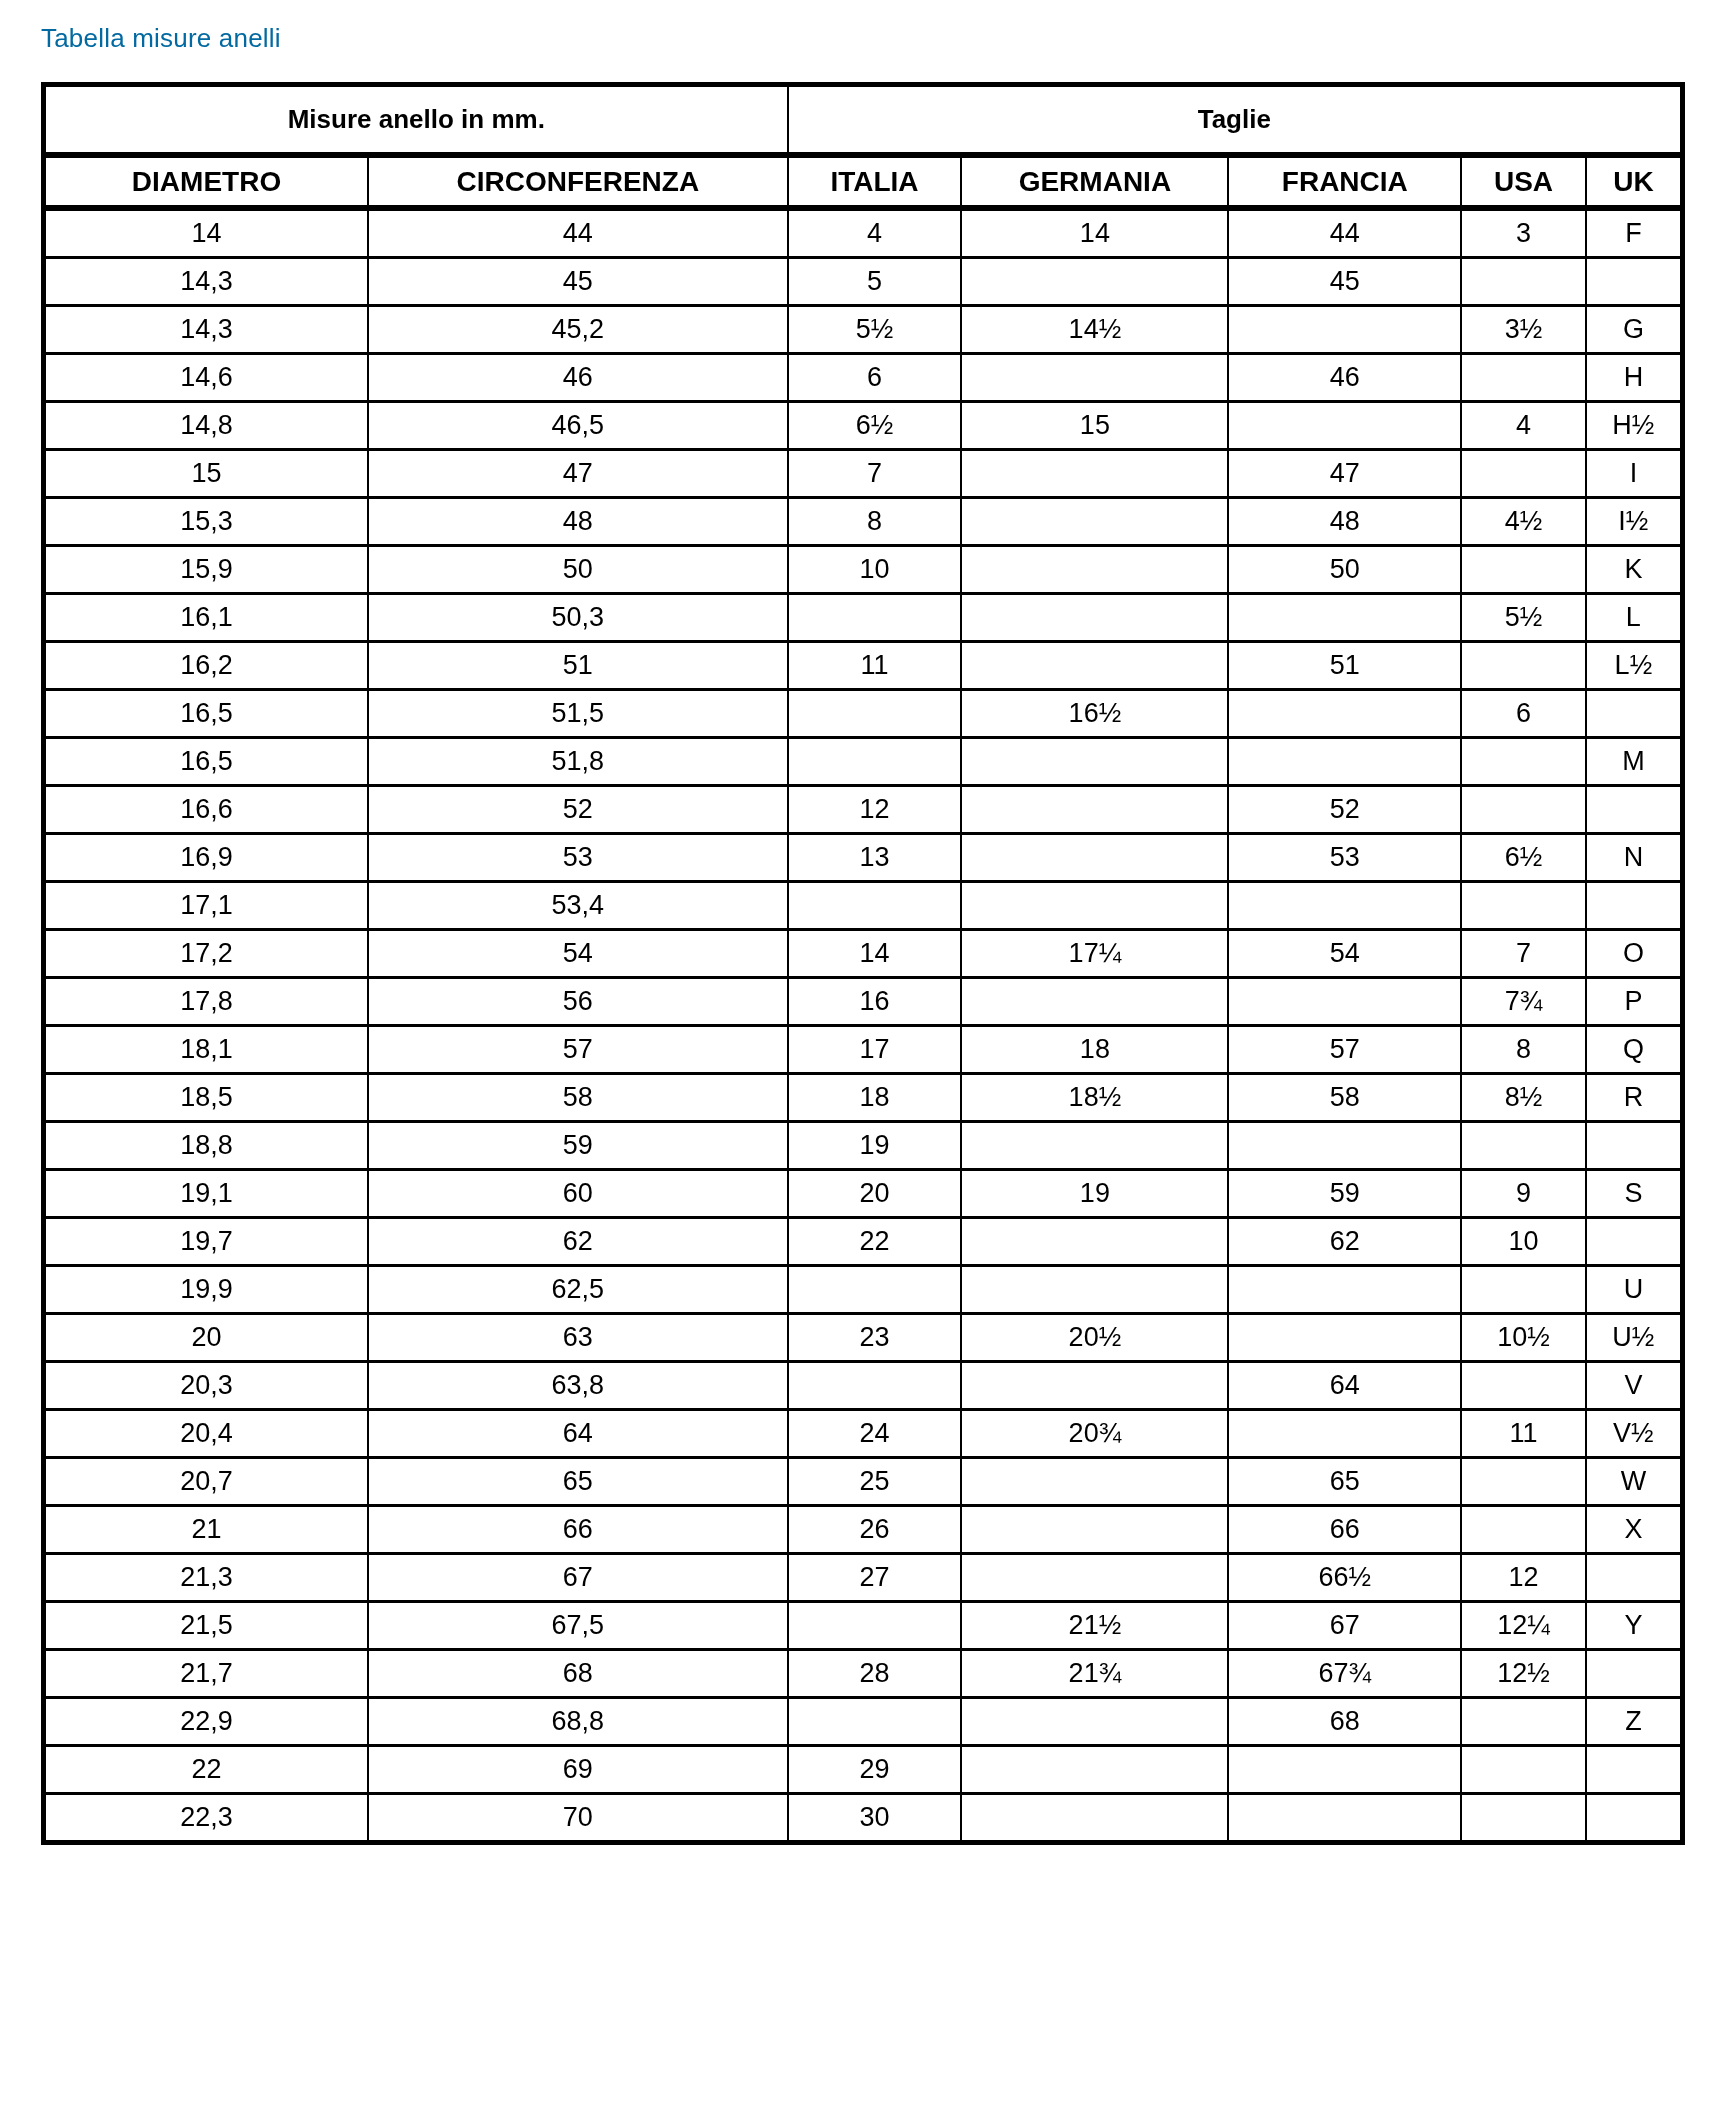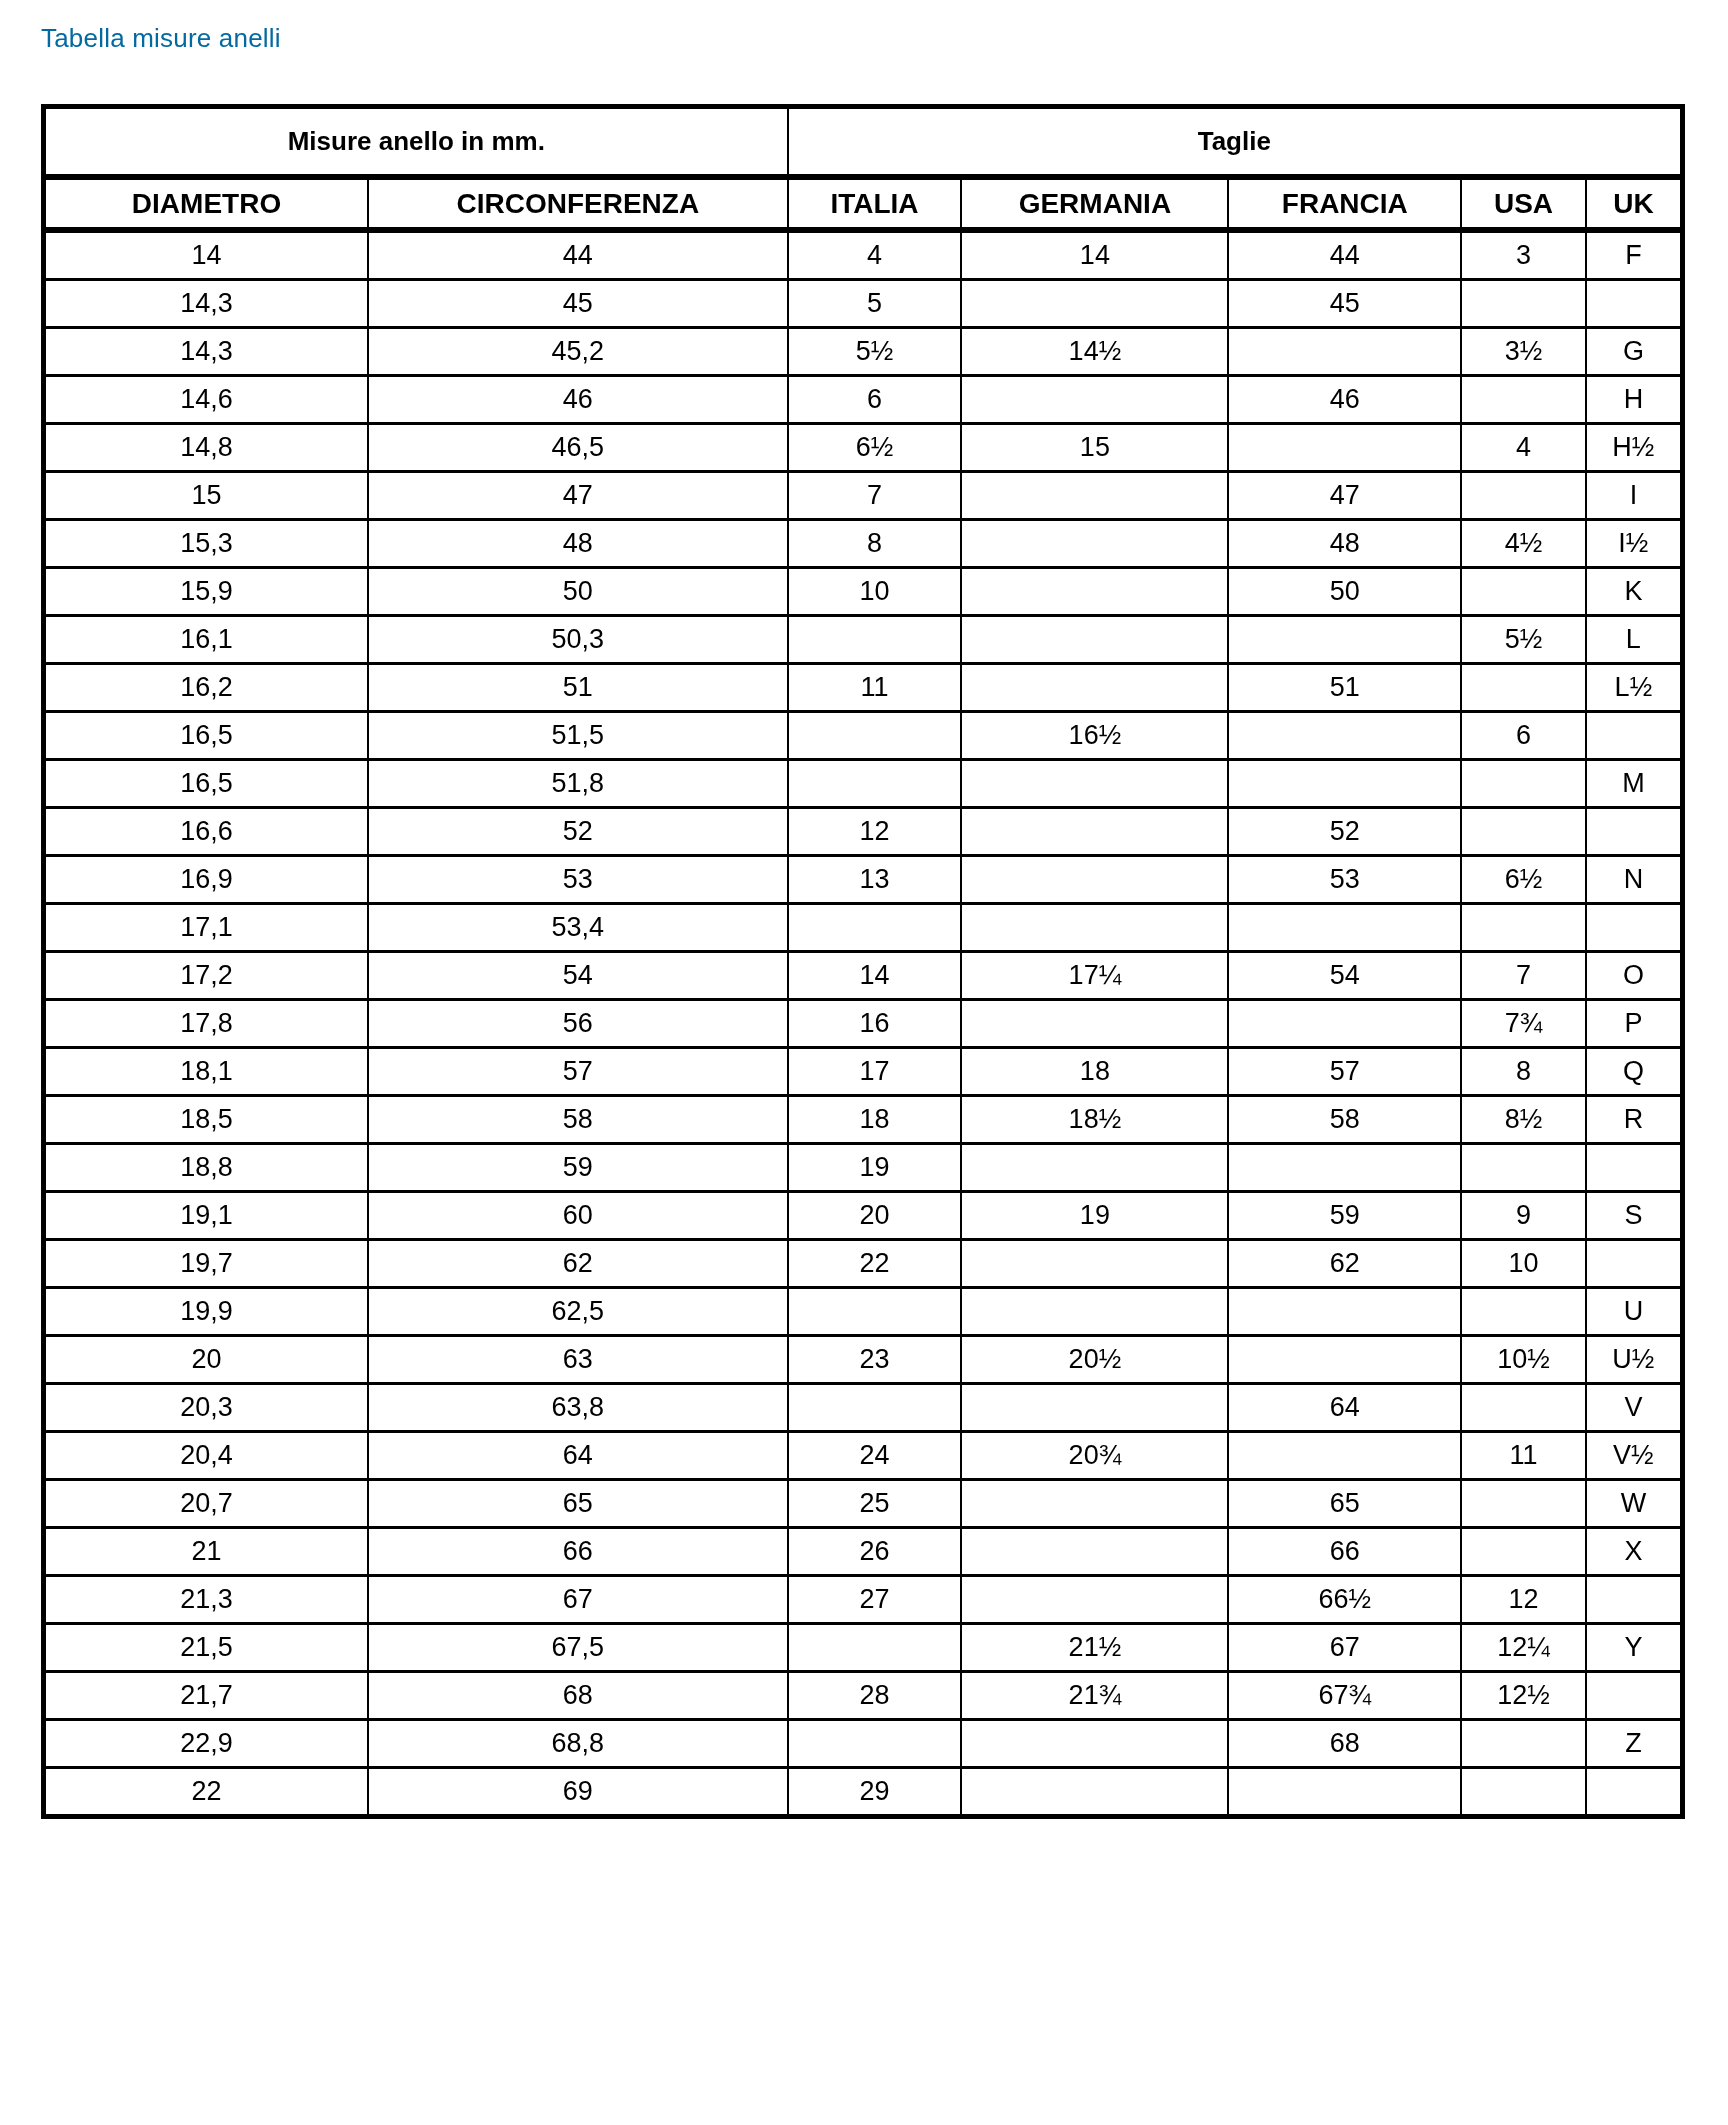--- a/index.html
+++ b/index.html
@@ -21,21 +21,21 @@
   }
   .doc-title {
     font-size: 26px;
     letter-spacing: 0.2px;
     color: #0369a1;
   }
   table.ring-table {
     border-collapse: collapse;
     table-layout: fixed;
     width: 1644px;
-    margin-top: 50px;
+    margin-top: 28px;
     border: 5.4px solid #000000;
   }
   table.ring-table th,
   table.ring-table td {
     border: 2.7px solid #000000;
     border-top-width: 3.6px;
     border-bottom-width: 3.6px;
     text-align: center;
     vertical-align: middle;
     padding: 0;
@@ -389,16 +389,25 @@
         </tr>
         <tr>
           <td>22</td>
           <td>69</td>
           <td>29</td>
           <td></td>
           <td></td>
           <td></td>
           <td></td>
         </tr>
+        <tr>
+          <td>22,3</td>
+          <td>70</td>
+          <td>30</td>
+          <td></td>
+          <td></td>
+          <td></td>
+          <td></td>
+        </tr>
       </tbody>
   </table>
 </div>
 
 
 </body></html>

